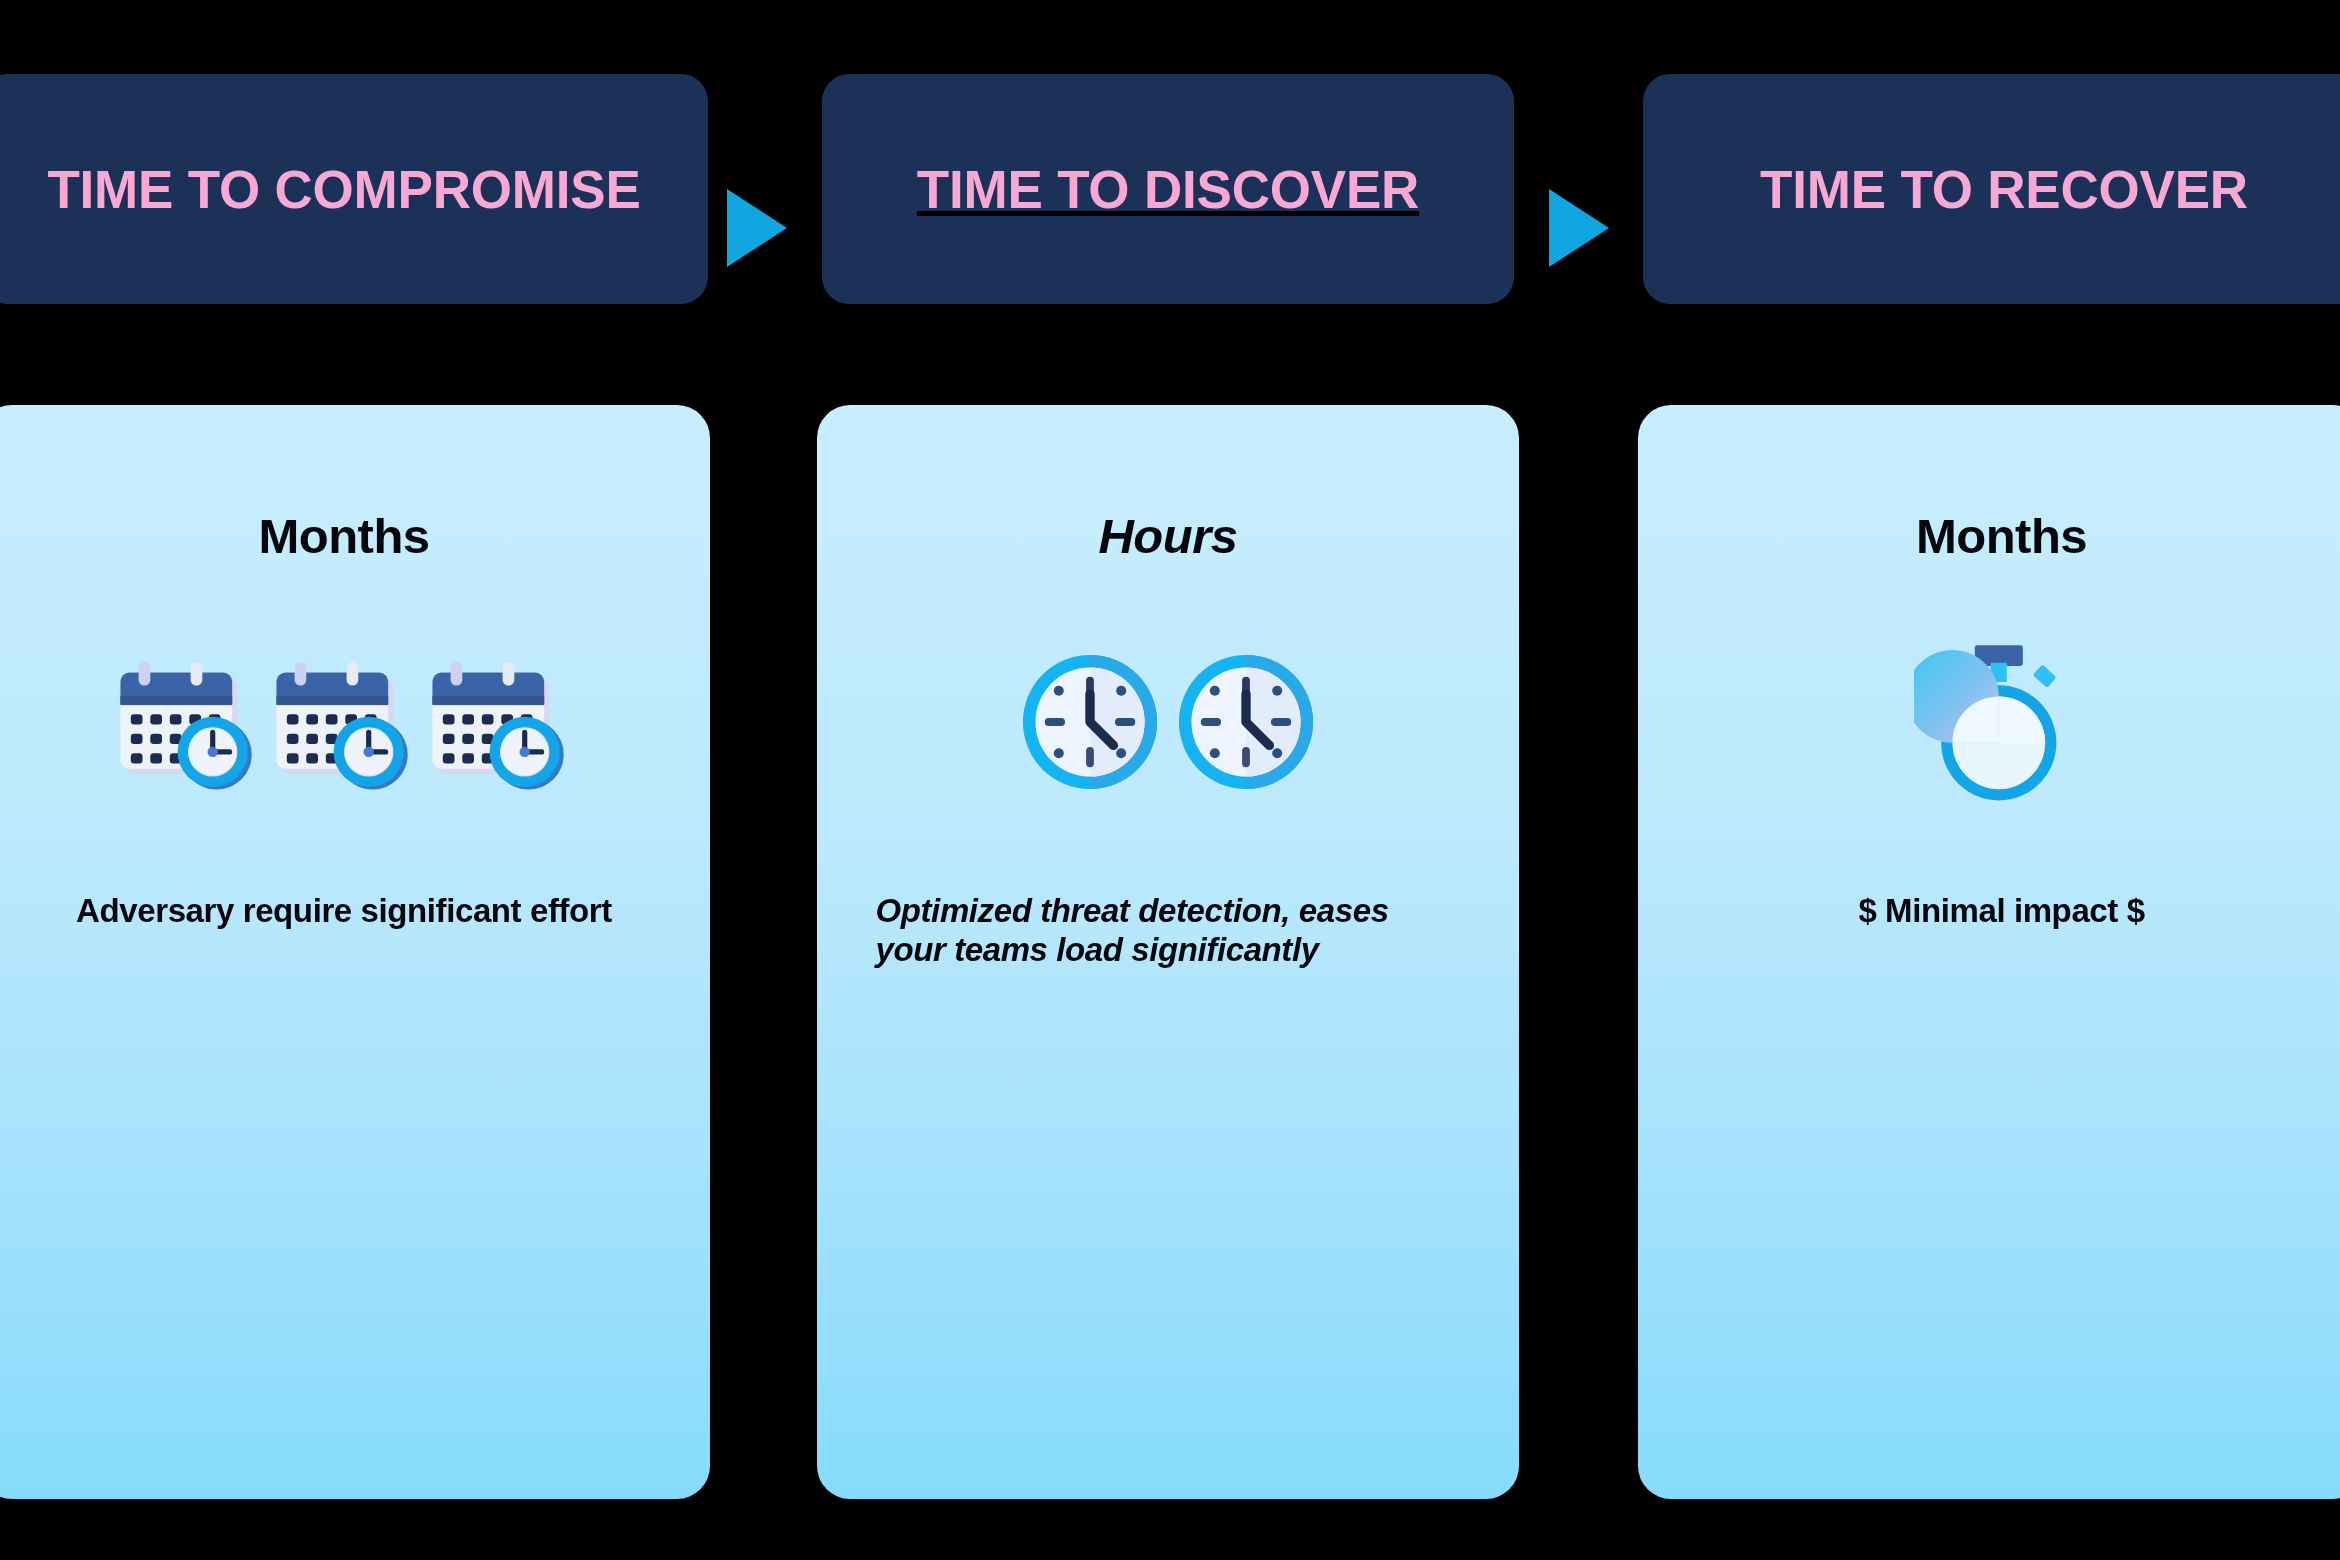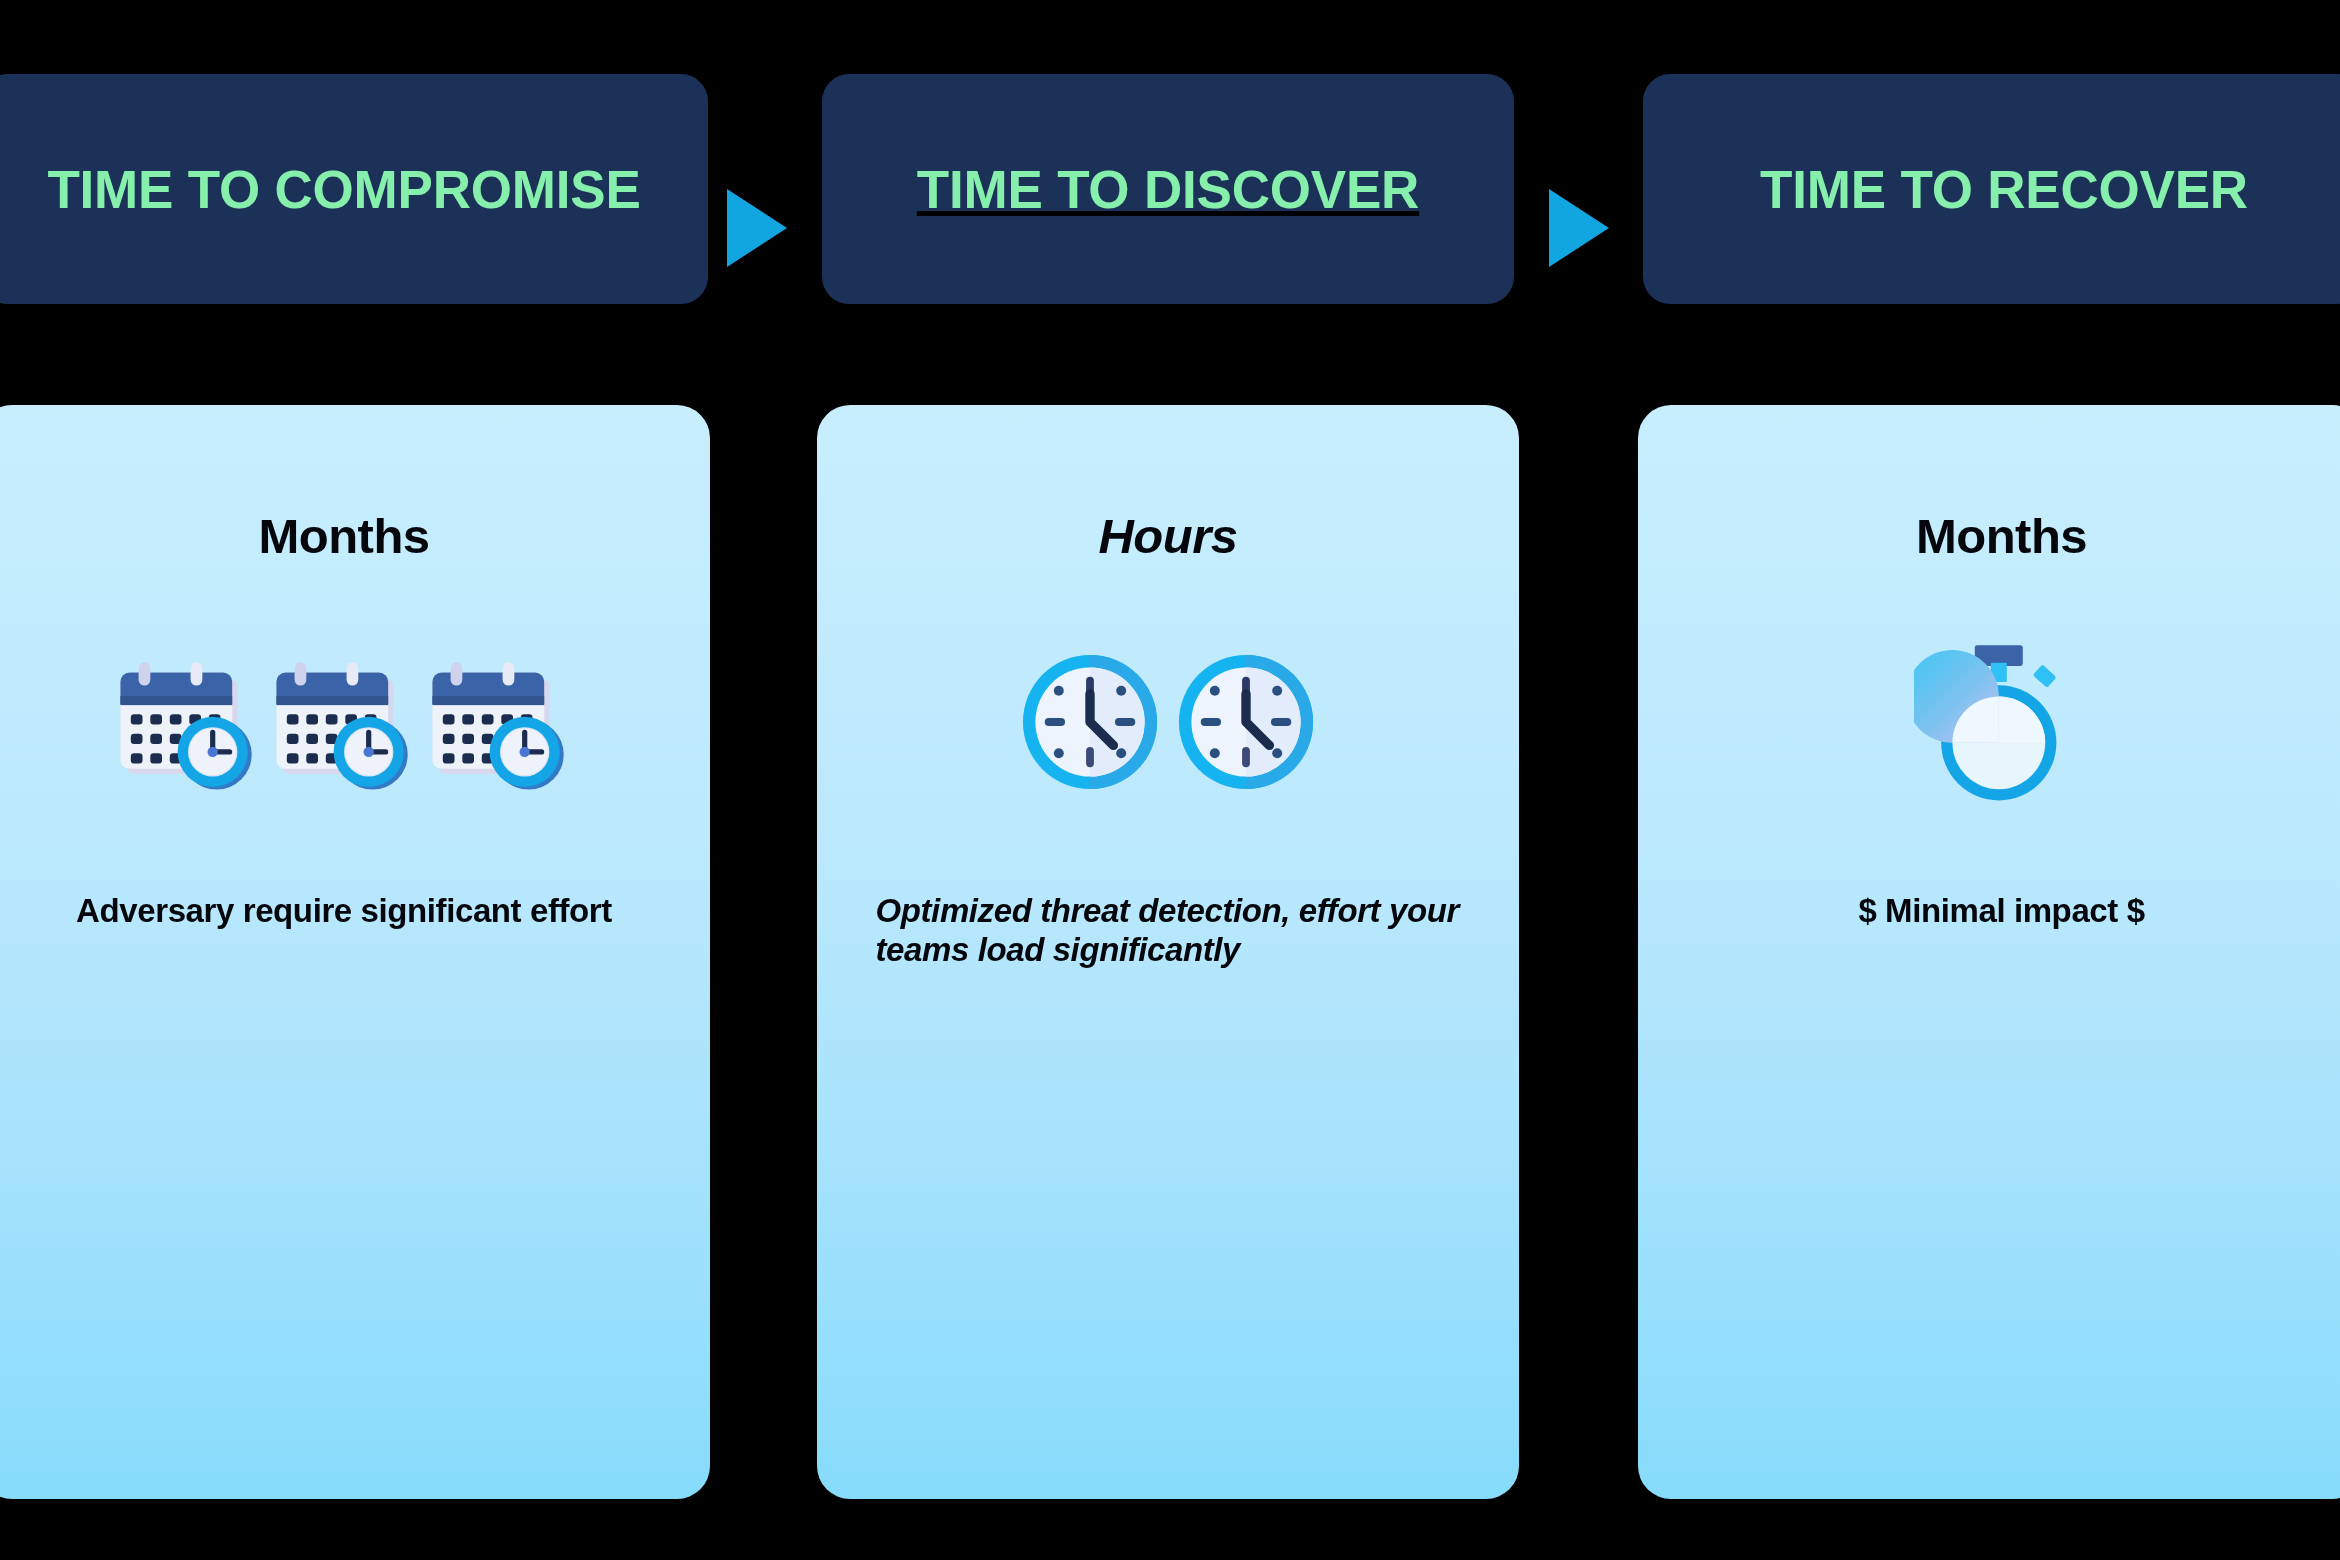--- a/index.html
+++ b/index.html
@@ -41,21 +41,21 @@
     align-items: center;
     justify-content: center;
     box-sizing: border-box;
     padding: 0 21.5px;
   }
   .header-box.h1 { left: -19.5px;  width: 727px; }
   .header-box.h2 { left: 822px;  width: 692px; text-decoration: underline; }
   .header-box.h3 { left: 1643px; width: 722px; }
 
   .header-label {
-    color: #86efac;
+    color: #f9a8d4;
     font-size: 53px;
     font-weight: 700;
     letter-spacing: -0.2px;
     line-height: 1;
     white-space: nowrap;
   }
 
   .arrow {
     position: absolute;
     top: 115px;
@@ -289,21 +289,21 @@
             <circle cx="30" cy="30" r="3.2" fill="#2b5080"></circle>
             <circle cx="70" cy="30" r="3.2" fill="#2b5080"></circle>
             <circle cx="30" cy="70" r="3.2" fill="#2b5080"></circle>
             <circle cx="70" cy="70" r="3.2" fill="#2b5080"></circle>
             <path d="M50 32v18l15 15" stroke="#1b2c4e" stroke-width="6" stroke-linecap="round" stroke-linejoin="round" fill="none"></path>
           </svg>
 
         </div>
       </div>
 
-      <div class="card-body">Optimized threat detection, effort your teams load significantly</div>
+      <div class="card-body">Optimized threat detection, eases your teams load significantly</div>
     </div>
 
     <div class="card c3">
       <div class="card-heading">Months</div>
 
       <div class="icon-area">
         <div class="icon-row">
 
           <svg width="176" height="176" viewBox="0 0 110 110">
             <defs>

